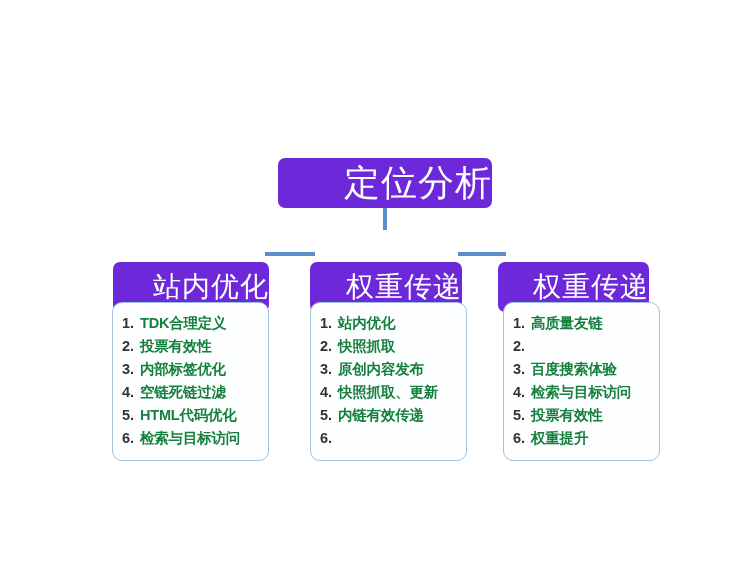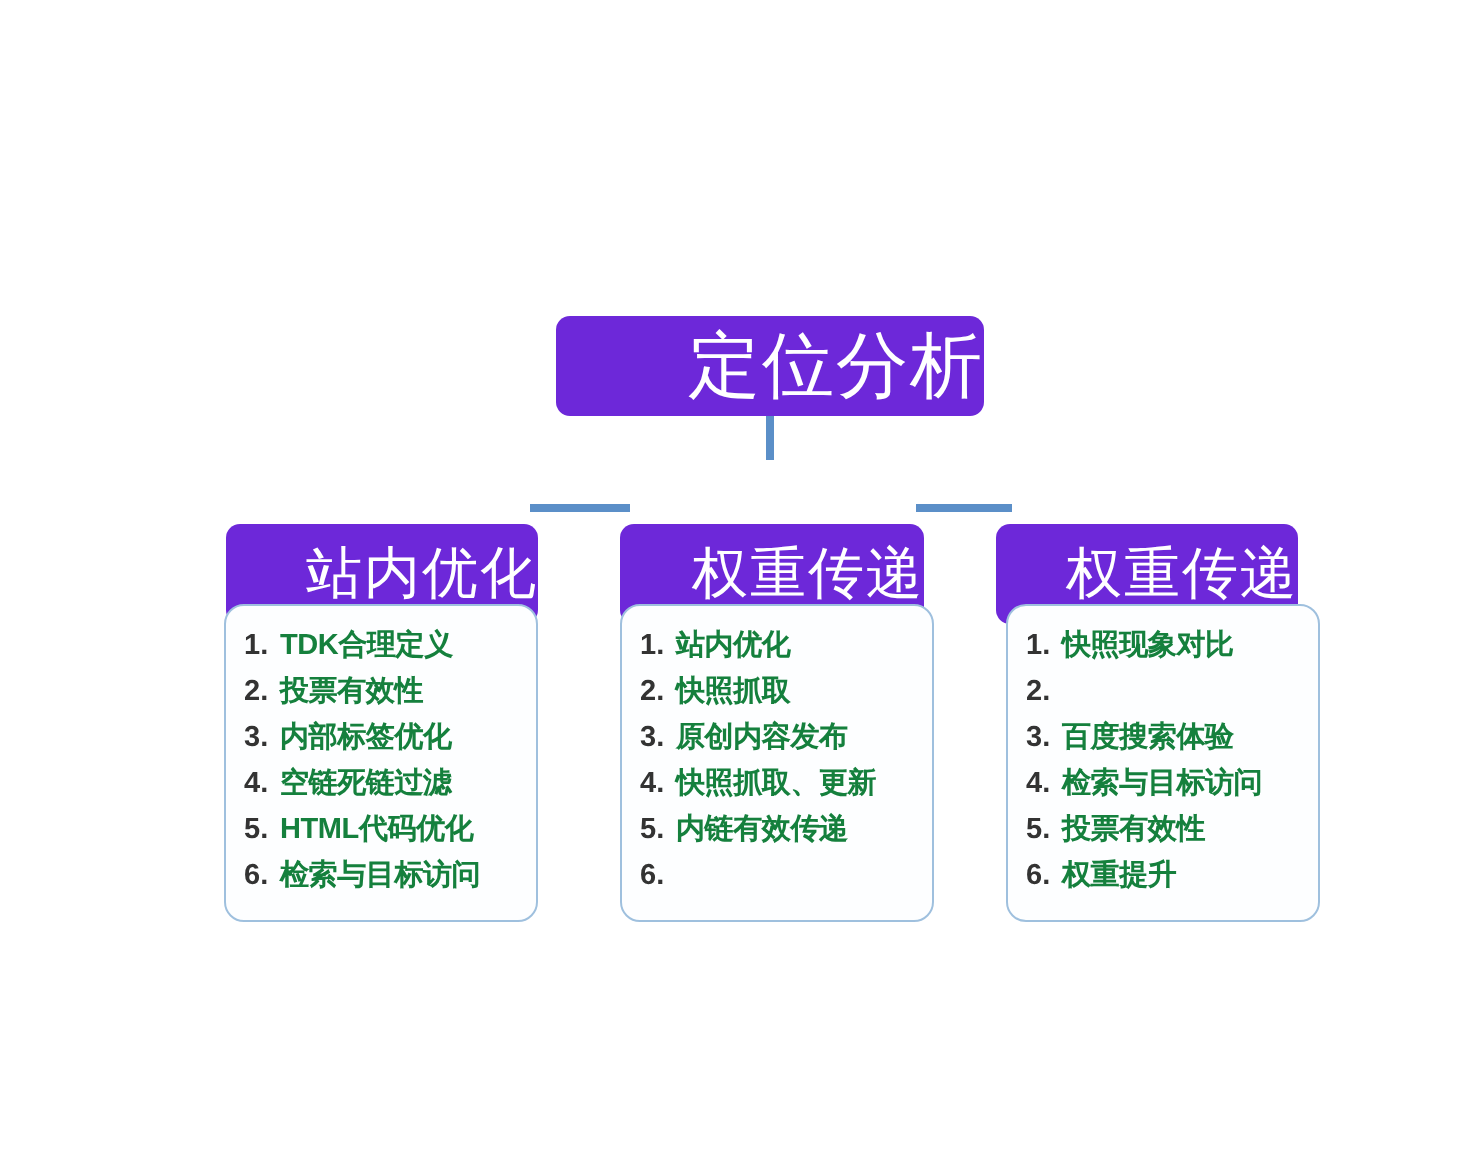--- a/index.html
+++ b/index.html
@@ -175,21 +175,21 @@
       <span class="li-txt">内链有效传递</span>
     </div>
     <div class="li">
       <span class="li-num">6.</span>
     </div>
   </div>
 
   <div class="list-card" id="list-weight">
     <div class="li">
       <span class="li-num">1.</span>
-      <span class="li-txt">快照现象对比</span>
+      <span class="li-txt">高质量友链</span>
     </div>
     <div class="li">
       <span class="li-num">2.</span>
     </div>
     <div class="li">
       <span class="li-num">3.</span>
       <span class="li-txt">百度搜索体验</span>
     </div>
     <div class="li">
       <span class="li-num">4.</span>

